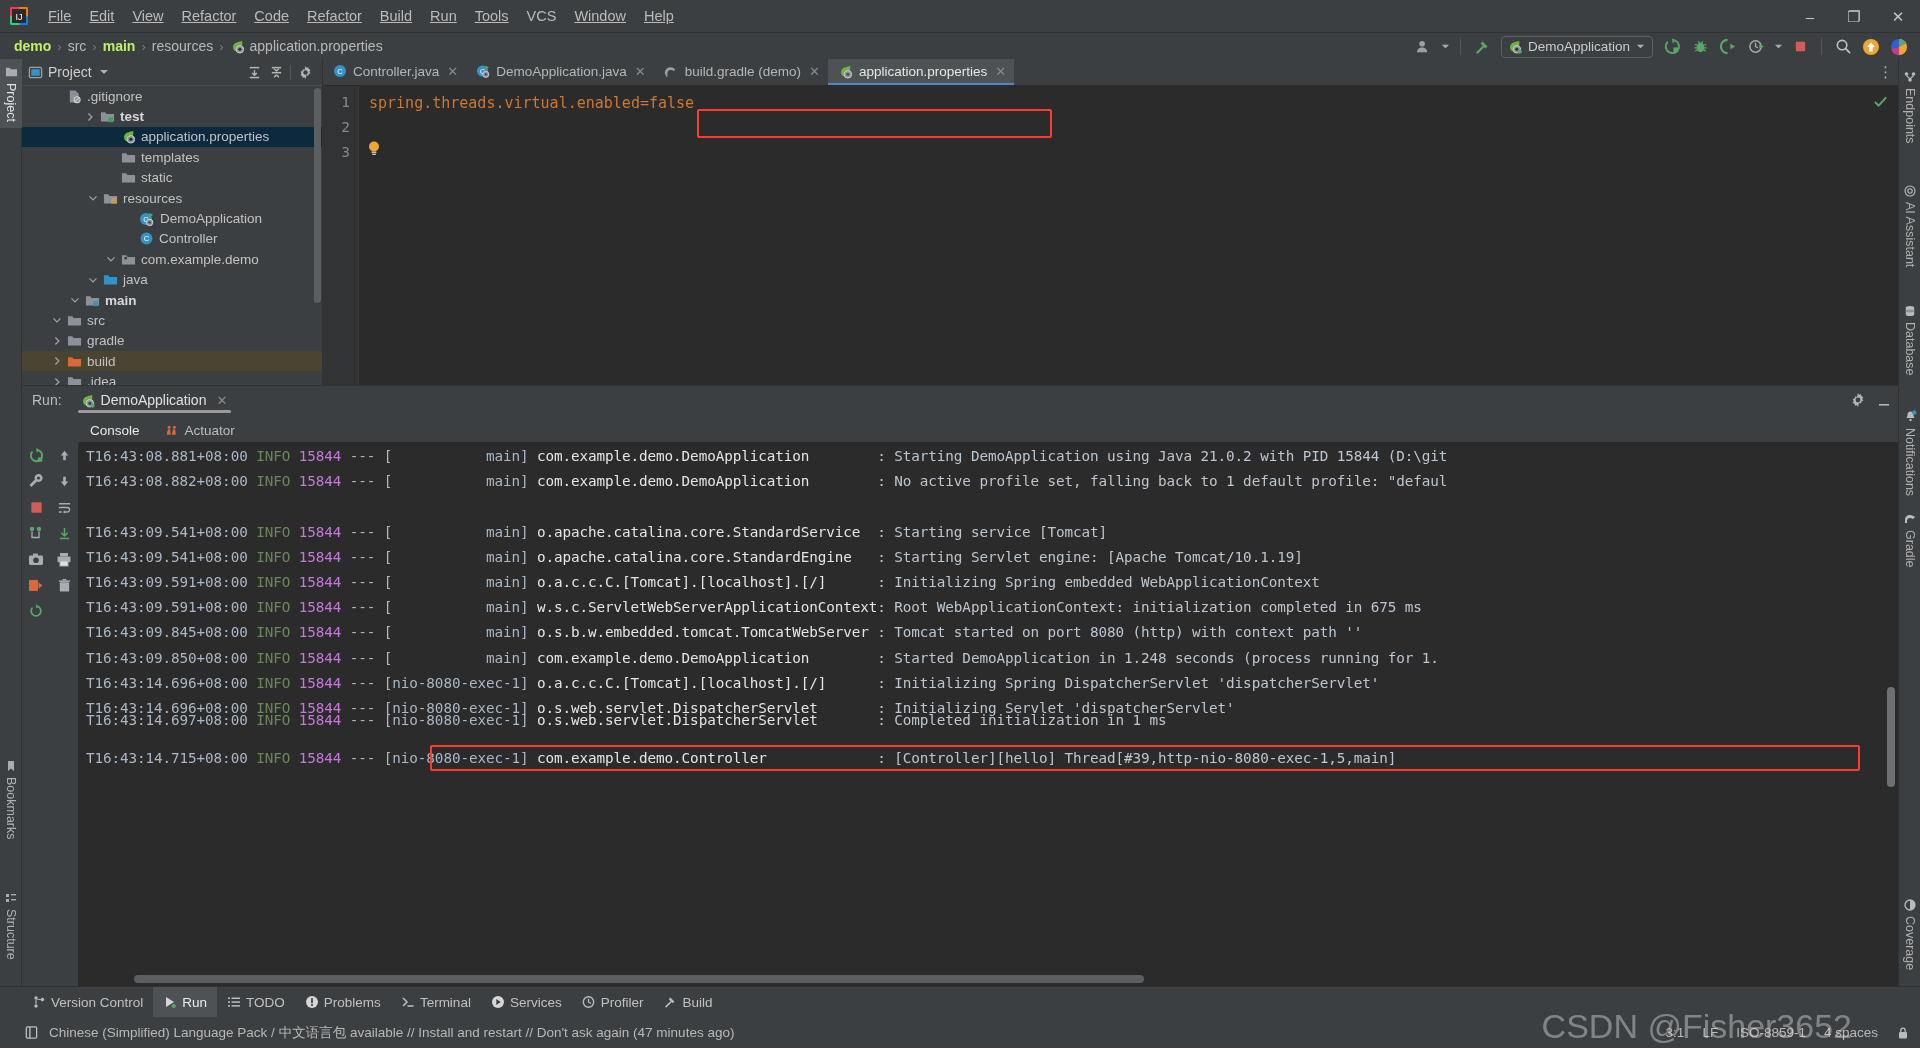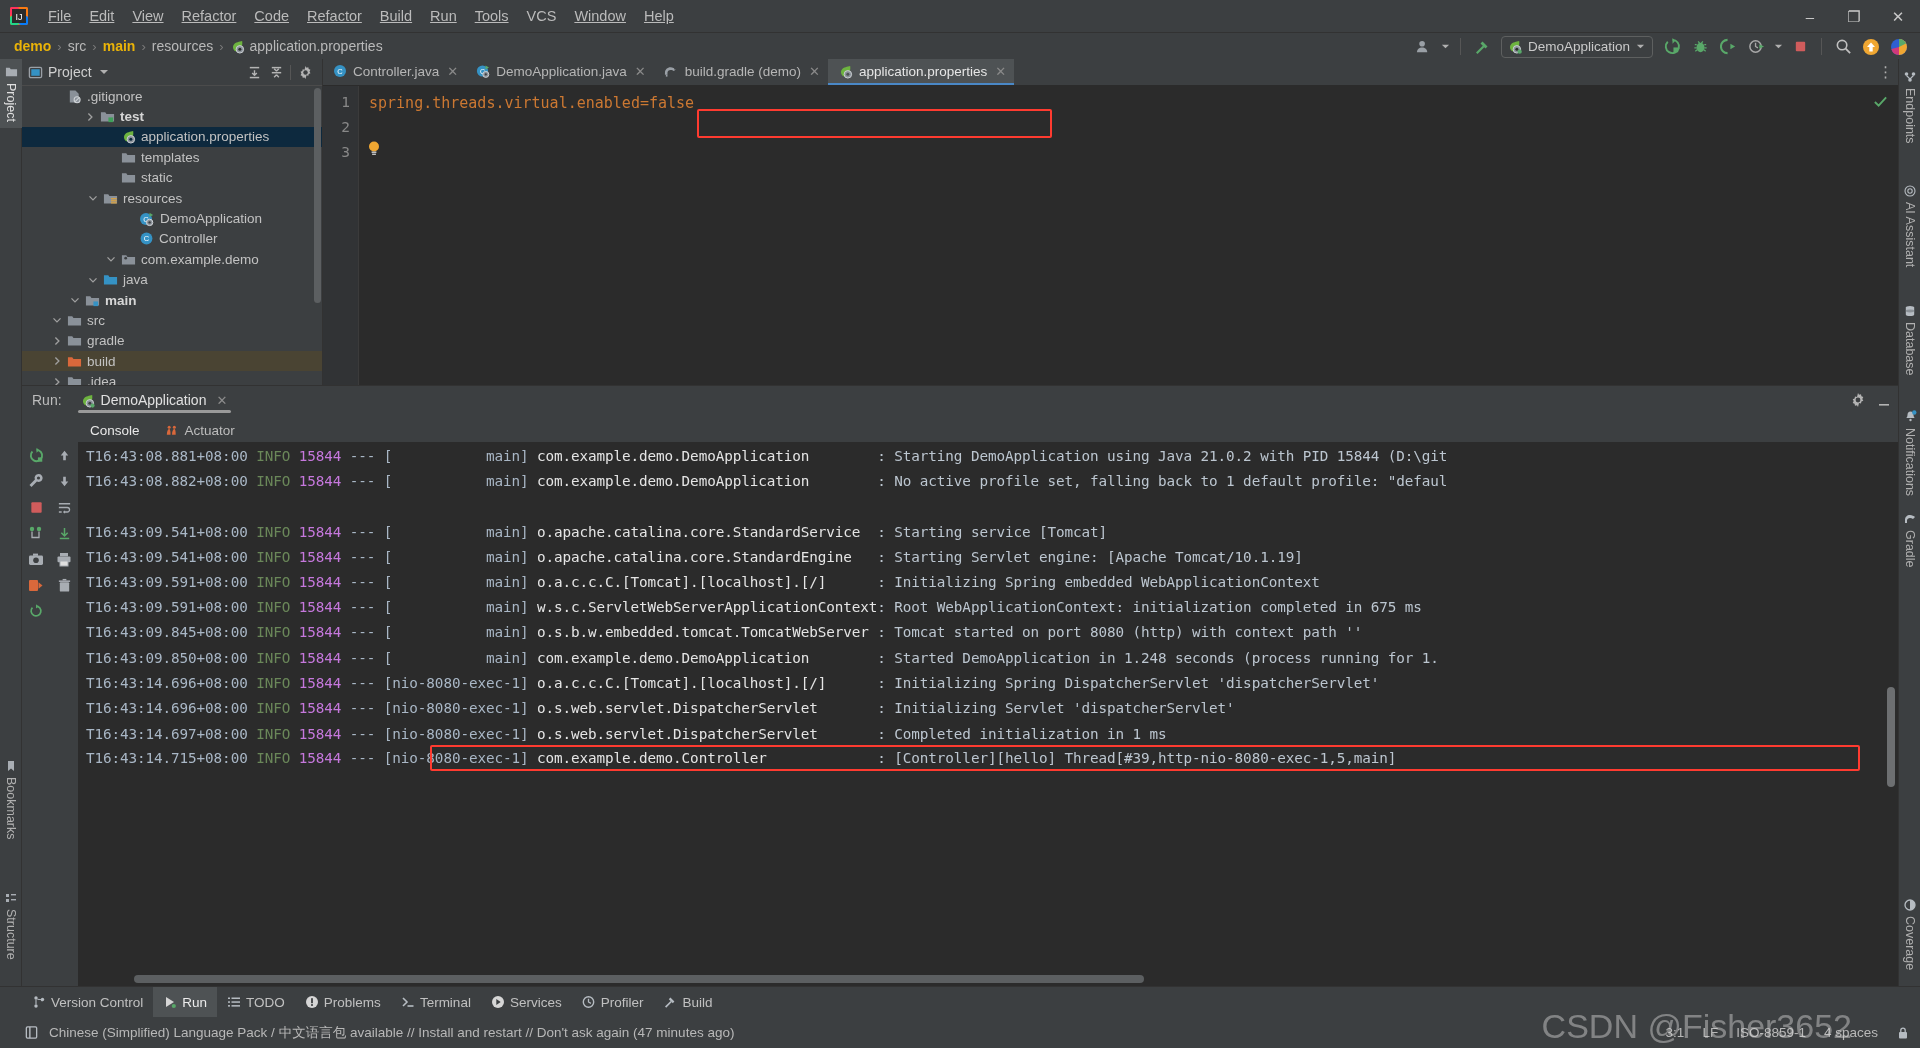--- a/index.html
+++ b/index.html
@@ -38,21 +38,21 @@
     color: #c8c8c8; font-size: 15px;
   }
 
   
   #breadcrumb-bar {
     position: absolute; top: 33px; left: 0; width: 1920px; height: 26px;
     background: #3c3f41; display: flex; align-items: center; padding-left: 14px;
     font-size: 14px;
   }
   .crumb { color: #b9b9b9; white-space: nowrap; }
-  .crumb.bold { font-weight: bold; color: #eab308; text-align: right; }
+  .crumb.bold { font-weight: bold; color: #bef264; text-align: right; }
   .crumb-sep { color: #7a7a7a; margin: 0 6px; font-size: 13px; }
 
   
   #main-toolbar {
     position: absolute; top: 33px; right: 0; height: 27px;
     display: flex; align-items: center; gap: 2px; padding-right: 8px;
   }
   .tb-icon {
     width: 26px; height: 24px; display: flex; align-items: center; justify-content: center;
     position: relative;
@@ -936,21 +936,21 @@
         <svg class="icon-svg" width="16" height="16" viewBox="0 0 18 18">
           <path d="M9 3.5a5.5 5.5 0 1 1-4 1.7" fill="none" stroke="#59a869" stroke-width="1.9"></path>
           <path d="M9 1.4l2.7 2.4L9 6.2z" fill="#59a869"></path>
         </svg>
       </div>
     </div>
   </div>
 
   <div id="console">
       <div class="log-line" style="top: 308.4px;"><span class="c-time">T16:43:14.715+08:00</span> <span class="c-info">INFO</span> <span class="c-pid">15844</span> <span class="c-dash">---</span> <span class="c-thread">[nio-8080-exec-1]</span> <span class="c-logger">com.example.demo.Controller             </span><span class="c-msg">: [Controller][hello] Thread[#39,http-nio-8080-exec-1,5,main]</span></div>
-      <div class="log-line" style="top: 284px;"><span class="c-time">T16:43:14.697+08:00</span> <span class="c-info">INFO</span> <span class="c-pid">15844</span> <span class="c-dash">---</span> <span class="c-thread">[nio-8080-exec-1]</span> <span class="c-logger">o.s.web.servlet.DispatcherServlet       </span><span class="c-msg">: Completed initialization in 1 ms</span></div>
+      <div class="log-line" style="top: 270px;"><span class="c-time">T16:43:14.697+08:00</span> <span class="c-info">INFO</span> <span class="c-pid">15844</span> <span class="c-dash">---</span> <span class="c-thread">[nio-8080-exec-1]</span> <span class="c-logger">o.s.web.servlet.DispatcherServlet       </span><span class="c-msg">: Completed initialization in 1 ms</span></div>
       <div class="log-line" style="top: 258px;"><span class="c-time">T16:43:14.696+08:00</span> <span class="c-info">INFO</span> <span class="c-pid">15844</span> <span class="c-dash">---</span> <span class="c-thread">[nio-8080-exec-1]</span> <span class="c-logger">o.s.web.servlet.DispatcherServlet       </span><span class="c-msg">: Initializing Servlet 'dispatcherServlet'</span></div>
       <div class="log-line" style="top: 232.8px;"><span class="c-time">T16:43:14.696+08:00</span> <span class="c-info">INFO</span> <span class="c-pid">15844</span> <span class="c-dash">---</span> <span class="c-thread">[nio-8080-exec-1]</span> <span class="c-logger">o.a.c.c.C.[Tomcat].[localhost].[/]      </span><span class="c-msg">: Initializing Spring DispatcherServlet 'dispatcherServlet'</span></div>
       <div class="log-line" style="top: 207.6px;"><span class="c-time">T16:43:09.850+08:00</span> <span class="c-info">INFO</span> <span class="c-pid">15844</span> <span class="c-dash">---</span> <span class="c-thread">[           main]</span> <span class="c-logger">com.example.demo.DemoApplication        </span><span class="c-msg">: Started DemoApplication in 1.248 seconds (process running for 1.</span></div>
       <div class="log-line" style="top: 182.4px;"><span class="c-time">T16:43:09.845+08:00</span> <span class="c-info">INFO</span> <span class="c-pid">15844</span> <span class="c-dash">---</span> <span class="c-thread">[           main]</span> <span class="c-logger">o.s.b.w.embedded.tomcat.TomcatWebServer </span><span class="c-msg">: Tomcat started on port 8080 (http) with context path ''</span></div>
       <div class="log-line" style="top: 157.2px;"><span class="c-time">T16:43:09.591+08:00</span> <span class="c-info">INFO</span> <span class="c-pid">15844</span> <span class="c-dash">---</span> <span class="c-thread">[           main]</span> <span class="c-logger">w.s.c.ServletWebServerApplicationContext</span><span class="c-msg">: Root WebApplicationContext: initialization completed in 675 ms</span></div>
       <div class="log-line" style="top: 132px;"><span class="c-time">T16:43:09.591+08:00</span> <span class="c-info">INFO</span> <span class="c-pid">15844</span> <span class="c-dash">---</span> <span class="c-thread">[           main]</span> <span class="c-logger">o.a.c.c.C.[Tomcat].[localhost].[/]      </span><span class="c-msg">: Initializing Spring embedded WebApplicationContext</span></div>
       <div class="log-line" style="top: 106.8px;"><span class="c-time">T16:43:09.541+08:00</span> <span class="c-info">INFO</span> <span class="c-pid">15844</span> <span class="c-dash">---</span> <span class="c-thread">[           main]</span> <span class="c-logger">o.apache.catalina.core.StandardEngine   </span><span class="c-msg">: Starting Servlet engine: [Apache Tomcat/10.1.19]</span></div>
       <div class="log-line" style="top: 81.6px;"><span class="c-time">T16:43:09.541+08:00</span> <span class="c-info">INFO</span> <span class="c-pid">15844</span> <span class="c-dash">---</span> <span class="c-thread">[           main]</span> <span class="c-logger">o.apache.catalina.core.StandardService  </span><span class="c-msg">: Starting service [Tomcat]</span></div>
       <div class="log-line" style="top: 31.2px;"><span class="c-time">T16:43:08.882+08:00</span> <span class="c-info">INFO</span> <span class="c-pid">15844</span> <span class="c-dash">---</span> <span class="c-thread">[           main]</span> <span class="c-logger">com.example.demo.DemoApplication        </span><span class="c-msg">: No active profile set, falling back to 1 default profile: "defaul</span></div>
       <div class="log-line" style="top: 6px;"><span class="c-time">T16:43:08.881+08:00</span> <span class="c-info">INFO</span> <span class="c-pid">15844</span> <span class="c-dash">---</span> <span class="c-thread">[           main]</span> <span class="c-logger">com.example.demo.DemoApplication        </span><span class="c-msg">: Starting DemoApplication using Java 21.0.2 with PID 15844 (D:\git</span></div>

